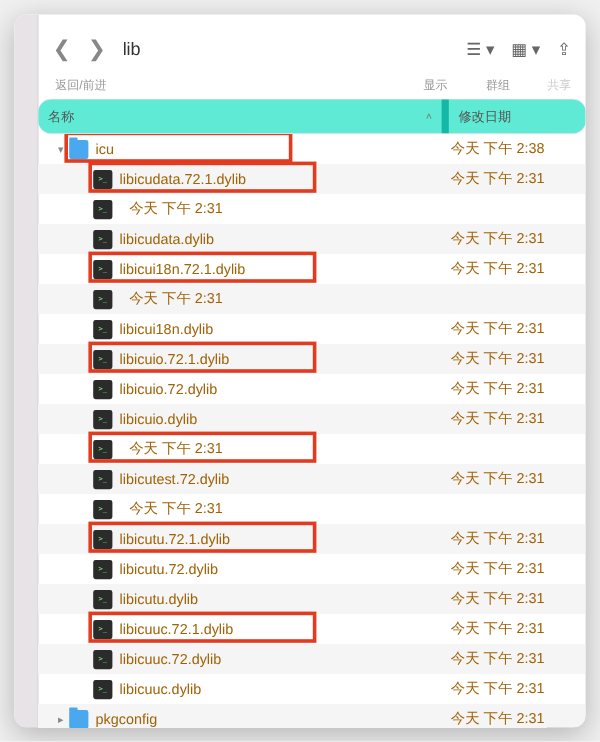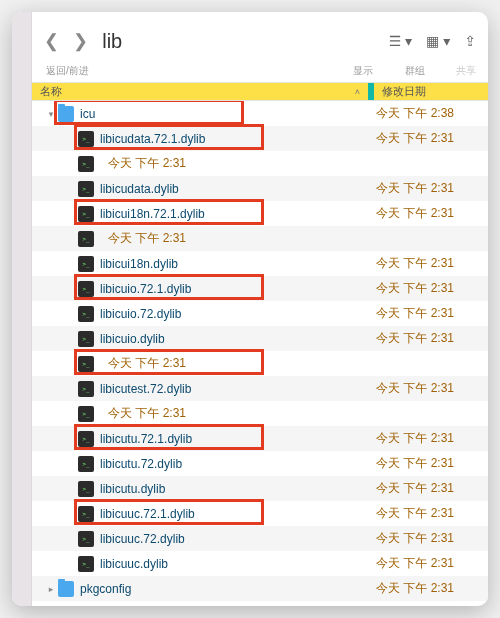--- a/index.html
+++ b/index.html
@@ -44,21 +44,21 @@
     padding: 6px 12px 0 12px;
     gap: 14px;
   }
   .toolbar .nav-btn {
     color: #888;
     font-size: 18px;
     cursor: pointer;
   }
   .toolbar .title {
     font-weight: 500;
-    font-size: 20px;
+    font-size: 15px;
     color: #333;
   }
   .toolbar .spacer { flex: 1; }
   .toolbar .icon-group {
     display: flex;
     flex-direction: column;
     align-items: center;
     font-size: 10px;
     color: #888;
     gap: 2px;
@@ -72,26 +72,27 @@
   .sub-labels {
     display: flex;
     font-size: 10px;
     color: #999;
     padding: 0 12px 4px 14px;
     gap: 6px;
   }
   .header-row {
     display: flex;
     align-items: center;
-    height: 19px;
+    height: 30px;
     border-top: 1px solid #e4e4e4;
     border-bottom: 1px solid #e4e4e4;
     font-size: 11px;
     color: #555;
-    background: #fde047;
+    background: #5eead4;
+    border-radius: 11px;
   }
   .header-row .col {
     padding: 0 8px;
     display: flex;
     align-items: center;
     height: 100%;
   }
   .col-name { flex: 1; padding-left: 24px; gap:6px; }
   .col-date { width: 120px; border-left: 6px solid #14b8a6; }
   .sort-caret { font-size: 9px; color: #777; margin-left: auto; }
@@ -125,21 +126,21 @@
     width: 16px;
     height: 16px;
     margin-right: 6px;
     flex-shrink: 0;
   }
   .row .filename {
     flex: 1;
     white-space: nowrap;
     overflow: hidden;
     text-overflow: ellipsis;
-    color: #0c4a6e;
+    color: #a16207;
   }
   .row .date {
     width: 120px;
     padding-left: 8px;
     color: #a16207;
     font-size: 12px;
     white-space: nowrap;
   }
   .folder-icon {
     background: #4aa8ef;

